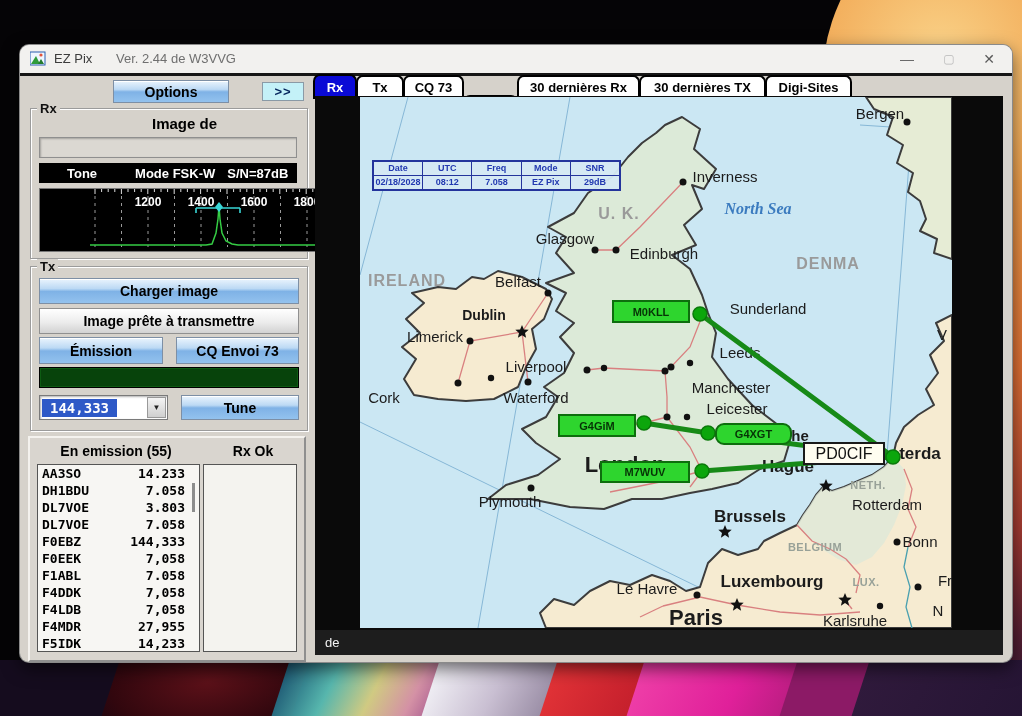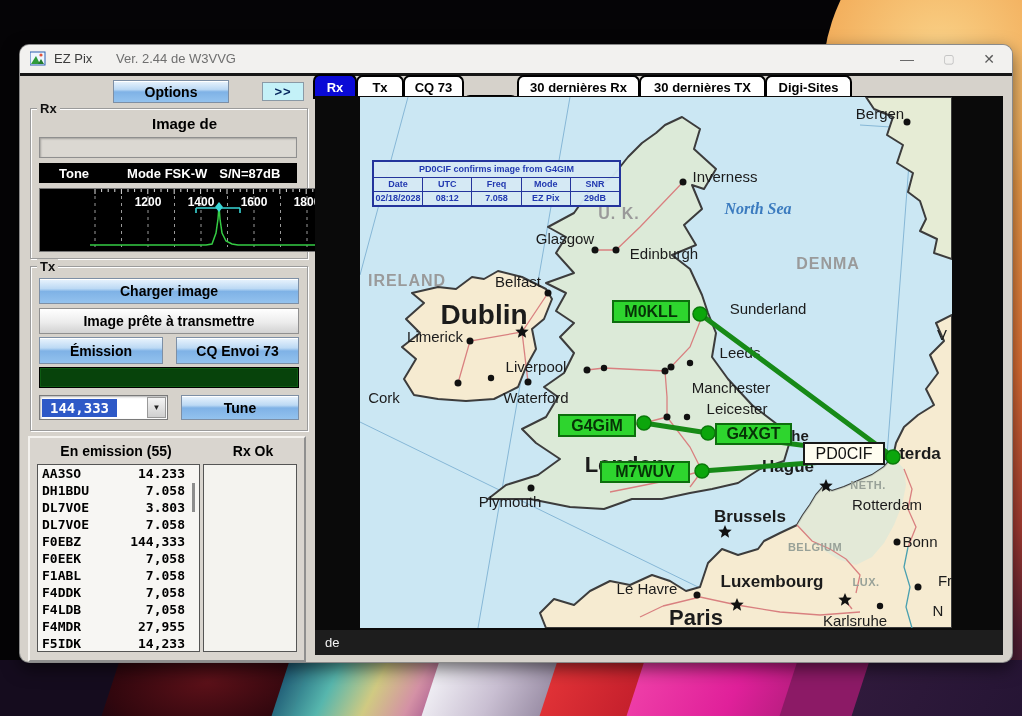--- a/index.html
+++ b/index.html
@@ -80,21 +80,21 @@
   .map{position:absolute;left:45px;top:1px;width:592px;height:531px;overflow:hidden;background:#cbe7f3;}
   .map svg{position:absolute;left:0;top:0;}
   .city-layer,.call-layer{position:absolute;left:0;top:0;width:100%;height:100%;}
   .city{position:absolute;transform:translate(-50%,-50%);white-space:nowrap;
     font-size:15px;color:#1b1b1b;}
   .city.bold{font-weight:bold;}
   .city.region{font-weight:bold;color:#9a9a9a;font-size:16px;letter-spacing:1px;}
   .city.rsmall{font-weight:bold;color:#98a198;font-size:11px;letter-spacing:.5px;}
   .city.sea{font-style:italic;font-weight:bold;color:#3b7bbf;font-family:"Liberation Serif",serif;font-size:16px;}
   .callbox{position:absolute;display:flex;align-items:center;justify-content:center;
-    font-size:16px;font-weight:bold;color:#063306;box-sizing:border-box;}
+    font-size:11px;font-weight:bold;color:#063306;box-sizing:border-box;}
   .callbox.green{background:#2ed52e;border:2px solid #0d6e0d;}
   .callbox.white{background:#fffdf0;border:2px solid #1a1a1a;color:#111;font-weight:normal;font-size:16px;}
   .info-table{position:absolute;left:12px;top:63px;width:245px;background:rgba(213,233,244,.96);
     border:2px solid #24349c;color:#2239b0;font-size:9px;font-weight:bold;z-index:5;}
   .info-title{height:15px;line-height:15px;text-align:center;border-bottom:1px solid #24349c;}
   .info-row{display:flex;}
   .info-row div{flex:1;text-align:center;height:13px;line-height:13px;
     border-right:1px solid #24349c;overflow:hidden;}
   .info-row div:last-child{border-right:none;}
   .info-row.hdr div{border-bottom:1px solid #24349c;}
@@ -133,21 +133,21 @@
   <div class="title-sep"></div>
 
   <div class="btn" style="left:93px;top:35px;width:114px;height:21px;">Options</div>
   <div class="btn btn-cyan" style="left:242px;top:37px;width:40px;height:17px;">&gt;&gt;</div>
 
   <div class="groupbox" style="left:10px;top:63px;width:276px;height:149px;">
     <span class="group-legend">Rx</span>
     <div class="lbl-bold" style="left:0;right:0;top:6px;margin-left:31px;">Image de</div>
     <div class="field" style="left:8px;top:28px;width:256px;height:19px;"></div>
     <div class="tonebar" style="left:8px;top:54px;width:258px;height:20px;">
-      <span style="margin-left:20px;">Tone</span>
+      <span style="margin-left:28px;">Tone</span>
       <span style="margin-left:38px;">Mode FSK-W</span>
       <span style="margin-left:12px;">S/N=87dB</span>
     </div>
     <div class="spectrum" style="left:8px;top:79px;width:256px;height:62px;padding-left:48px;">
       <svg id="spectrum-svg" width="256" height="62">
           <line x1="7" y1="0" x2="7" y2="5" stroke="#ddd" stroke-width="1"></line>
           <line x1="13.6" y1="0" x2="13.6" y2="3" stroke="#ddd" stroke-width="1"></line>
           <line x1="20.2" y1="0" x2="20.2" y2="3" stroke="#ddd" stroke-width="1"></line>
           <line x1="26.799999999999997" y1="0" x2="26.799999999999997" y2="3" stroke="#ddd" stroke-width="1"></line>
           <line x1="33.4" y1="0" x2="33.4" y2="5" stroke="#ddd" stroke-width="1"></line>
@@ -350,21 +350,21 @@
       <div class="city-layer" id="city-layer">
           <div class="city" style="left: 520px; top: 16px;">Bergen</div>
           <div class="city" style="left: 365px; top: 79px;">Inverness</div>
           <div class="city region" style="left: 259px; top: 117px;">U. K.</div>
           <div class="city sea" style="left: 398px; top: 112px;">North Sea</div>
           <div class="city" style="left: 205px; top: 141px;">Glasgow</div>
           <div class="city" style="left: 304px; top: 156px;">Edinburgh</div>
           <div class="city region" style="left: 468px; top: 167px;">DENMA</div>
           <div class="city region" style="left: 47px; top: 184px;">IRELAND</div>
           <div class="city" style="left: 158px; top: 184px;">Belfast</div>
-          <div class="city bold" style="font-size: 28px; left: 124px; top: 218px;">Dublin</div>
+          <div class="city bold" style="font-size: 14px; left: 124px; top: 218px;">Dublin</div>
           <div class="city" style="left: 75px; top: 239px;">Limerick</div>
           <div class="city" style="left: 408px; top: 211px;">Sunderland</div>
           <div class="city" style="left: 363px; top: 255px; padding-left: 34px;">Leeds</div>
           <div class="city" style="left: 176px; top: 269px;">Liverpool</div>
           <div class="city" style="left: 371px; top: 290px;">Manchester</div>
           <div class="city" style="left: 377px; top: 311px;">Leicester</div>
           <div class="city" style="left: 176px; top: 300px;">Waterford</div>
           <div class="city" style="left: 24px; top: 300px;">Cork</div>
           <div class="city bold" style="font-size: 22px; left: 265px; top: 368px;">London</div>
           <div class="city" style="left: 150px; top: 404px;">Plymouth</div>
@@ -392,26 +392,25 @@
           <line x1="342" y1="374" x2="533" y2="360" stroke="#178a17" stroke-width="5" stroke-linecap="round"></line>
           <circle cx="340" cy="217" r="7" fill="#0ca60c" stroke="#0a7a0a" stroke-width="1.5"></circle>
           <circle cx="284" cy="326" r="7" fill="#0ca60c" stroke="#0a7a0a" stroke-width="1.5"></circle>
           <circle cx="348" cy="336" r="7" fill="#0ca60c" stroke="#0a7a0a" stroke-width="1.5"></circle>
           <circle cx="342" cy="374" r="7" fill="#0ca60c" stroke="#0a7a0a" stroke-width="1.5"></circle>
           <circle cx="533" cy="360" r="7" fill="#0ca60c" stroke="#0a7a0a" stroke-width="1.5"></circle>
         </svg>
       <div class="call-layer" id="call-layer">
           <div class="callbox green" style="left: 252px; top: 203px; width: 78px; height: 23px;">M0KLL</div>
           <div class="callbox green" style="left: 198px; top: 317px; width: 78px; height: 23px;">G4GiM</div>
-          <div class="callbox green" style="left: 355px; top: 326px; width: 77px; height: 22px;">G4XGT</div>
+          <div class="callbox green" style="left: 355px; top: 326px; width: 77px; height: 22px; border-radius: 9px;">G4XGT</div>
           <div class="callbox green" style="left: 240px; top: 364px; width: 90px; height: 22px;">M7WUV</div>
           <div class="callbox white" style="left: 443px; top: 345px; width: 82px; height: 23px;">PD0CIF</div>
         </div>
       <div class="info-table">
-        <div class="info-title">PD0CIF confirms image from G4GIM</div>
         <div class="info-row hdr">
           <div>Date</div>
           <div>UTC</div>
           <div>Freq</div>
           <div>Mode</div>
           <div>SNR</div>
         </div>
         <div class="info-row">
           <div>02/18/2028</div>
           <div>08:12</div>

